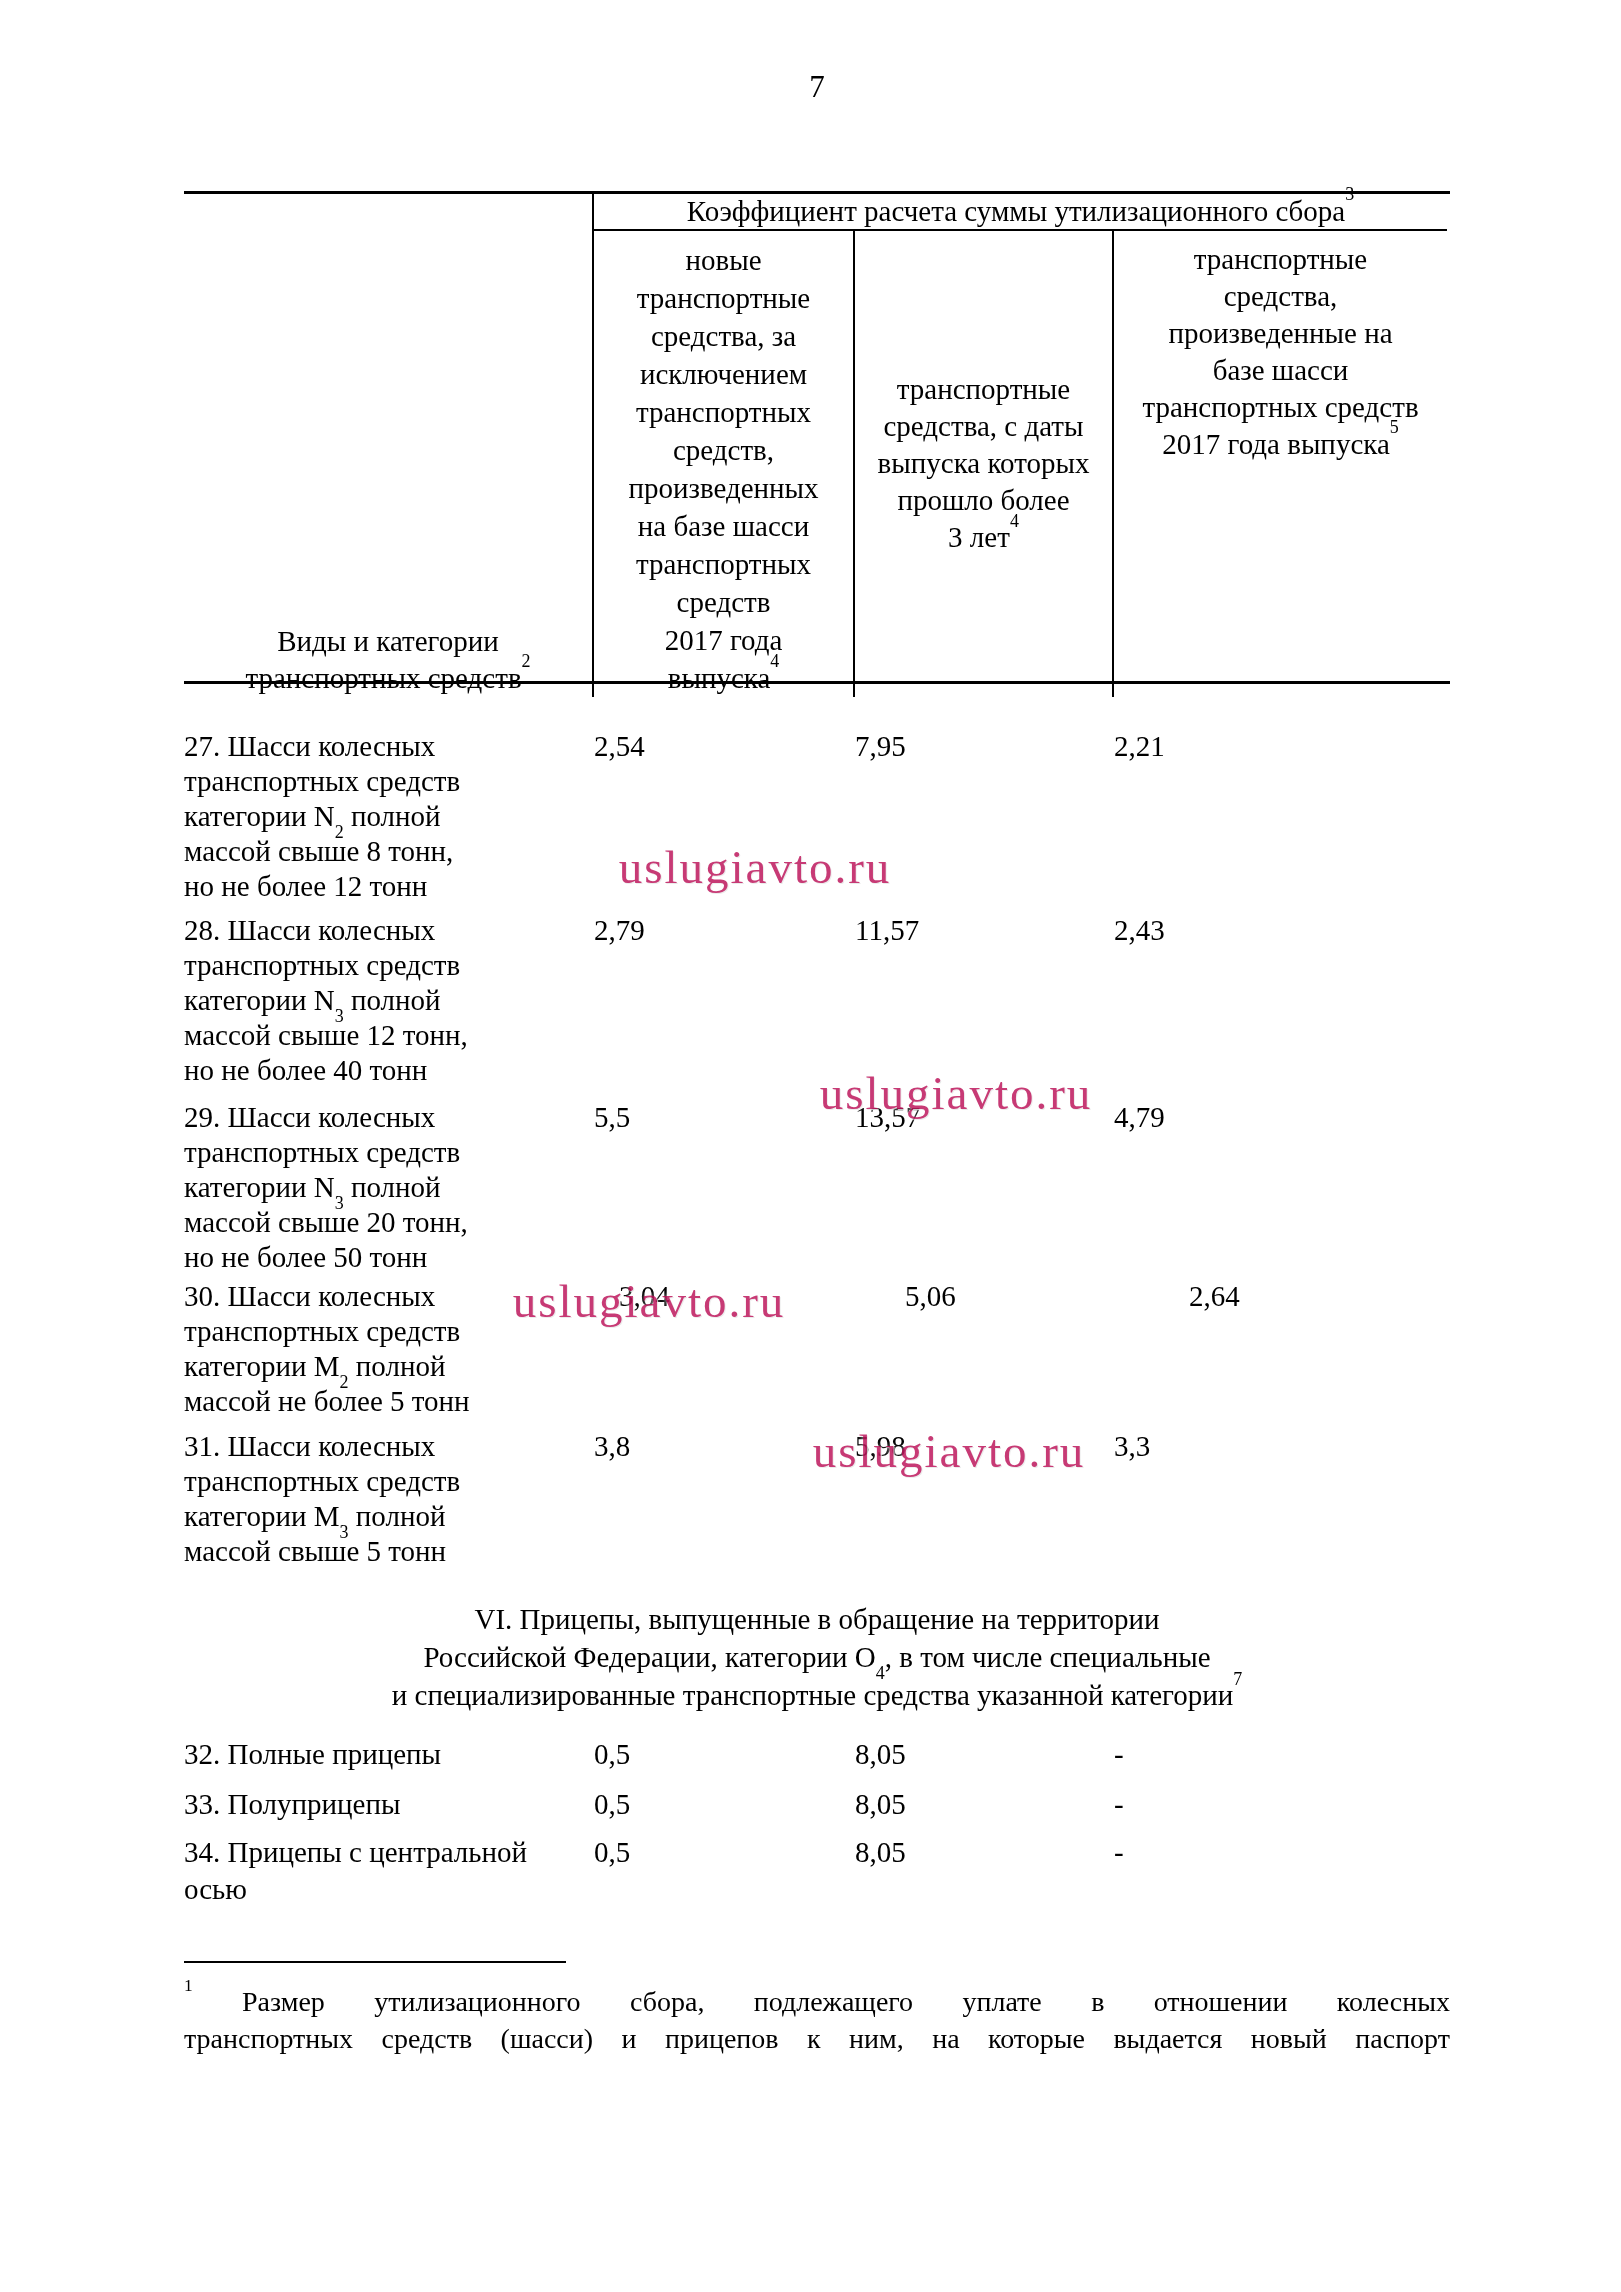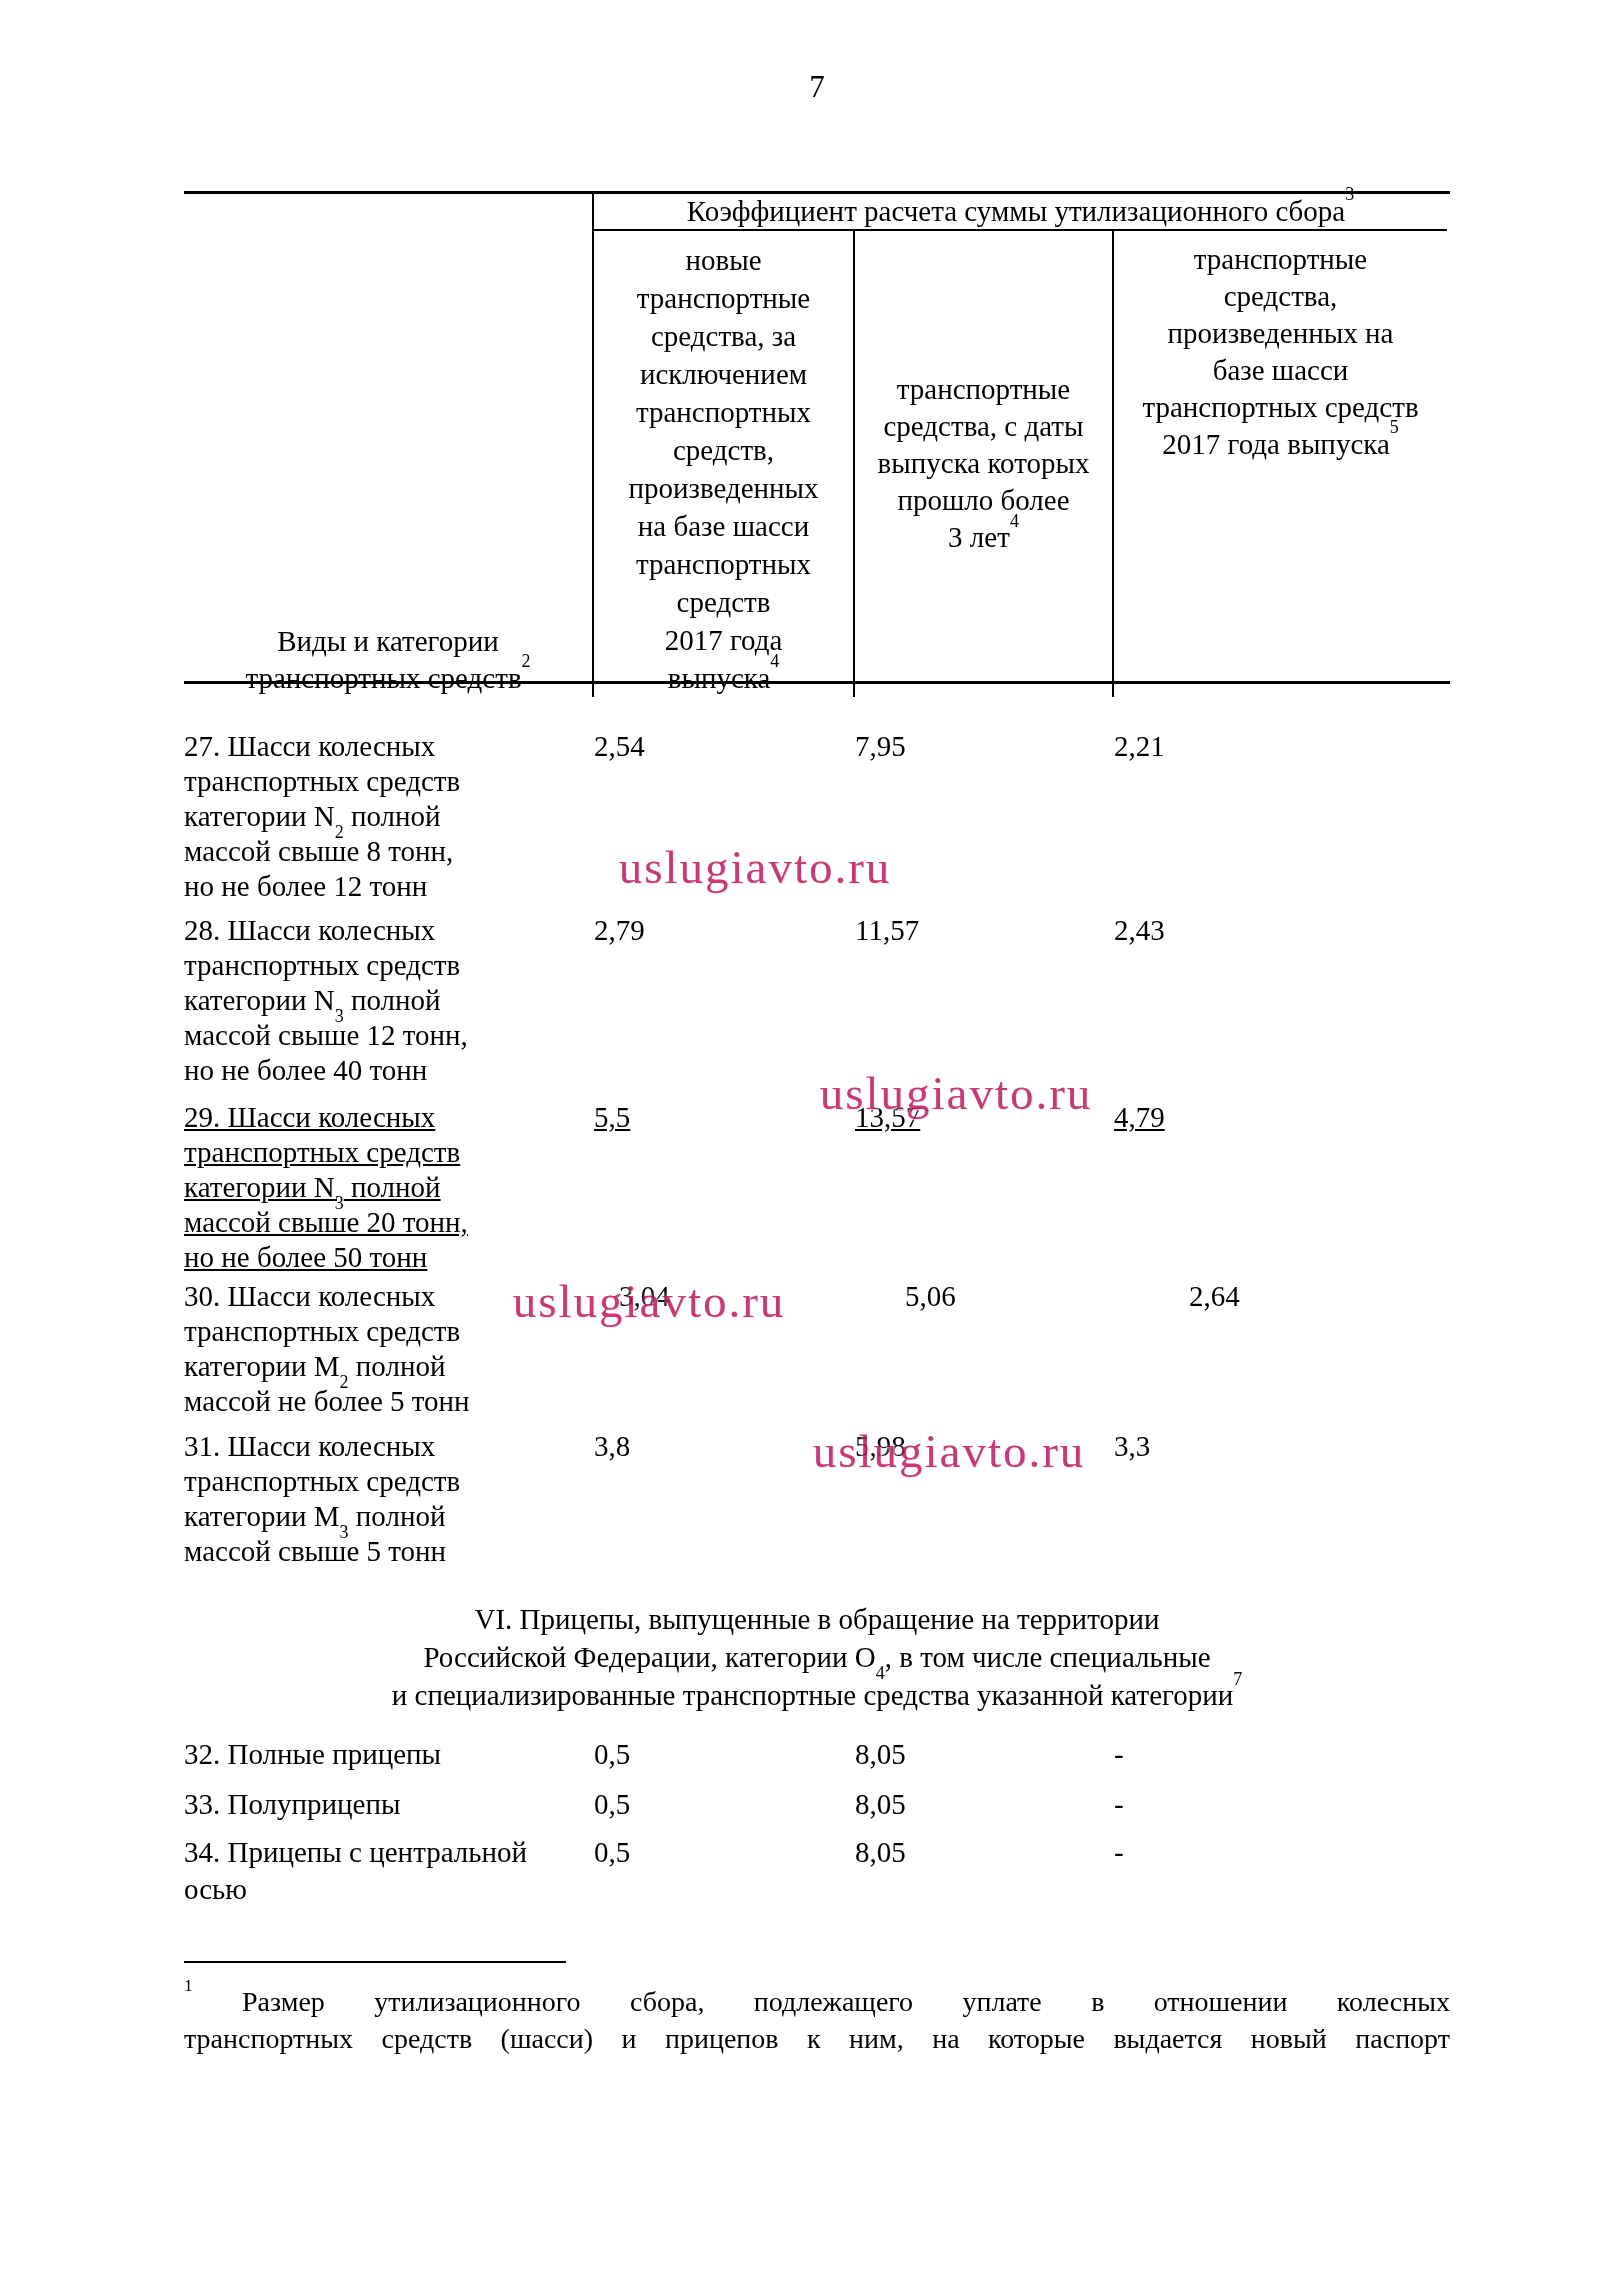--- a/index.html
+++ b/index.html
@@ -52,21 +52,21 @@
   .tbody { position:absolute; top:688px; left:184px; width:1266px; font-size:29px; }
   .row {
     display:grid;
     grid-template-columns:410px 261px 259px 333px;
     line-height:35px;
   }
   .bline { display:block; }
   .val { text-align:left; }
   .r27 { margin-top:41px; }
   .r28 { margin-top:8.8px; }
-  .r29 { margin-top:12.7px;text-decoration:underline; }
+  .r29 { margin-top:12.7px; }
   .r30 { margin-top:4px;gap:25px; }
   .r31 { margin-top:9.8px; }
   .section-heading { margin-top:31px; text-align:center; line-height:38px; }
   .sline { display:block; }
   .r32 { margin-top:22.5px; }
   .r33 { margin-top:15.7px; }
   .r34 { margin-top:11.8px; line-height:37px; }
 
   .footnote-sep { margin-top:53px; width:382px; border-top:2.9px solid #000; }
   .footnote { margin-top:19.6px; font-size:28px; line-height:37px; }
@@ -120,21 +120,21 @@
         <span class="hline">транспортные</span>
         <span class="hline">средства, с даты</span>
         <span class="hline">выпуска которых</span>
         <span class="hline">прошло более</span>
         <span class="hline"><span>3 лет</span><sup>4</sup></span>
       </div>
     </div>
     <div class="cell cell-chassis">
       <span class="hline">транспортные</span>
       <span class="hline">средства,</span>
-      <span class="hline">произведенных на</span>
+      <span class="hline">произведенные на</span>
       <span class="hline">базе шасси</span>
       <span class="hline">транспортных средств</span>
       <span class="hline"><span>2017 года выпуска</span><sup>5</sup></span>
     </div>
   </div>
 
   <div class="tbody">
 
     <div class="row r27">
       <div class="label">

